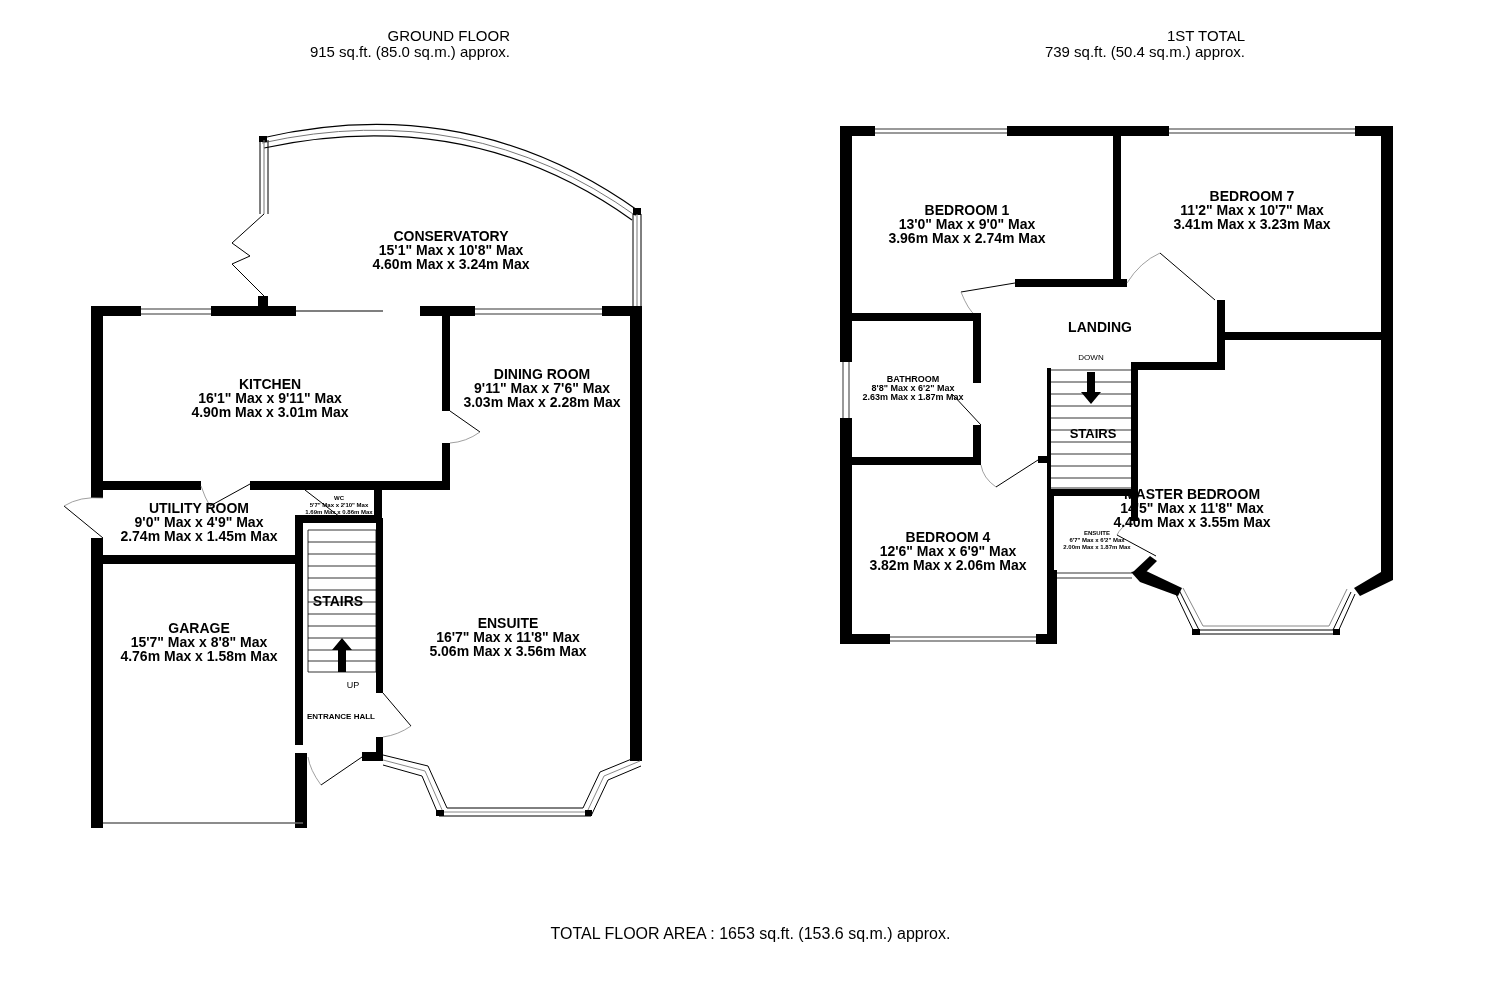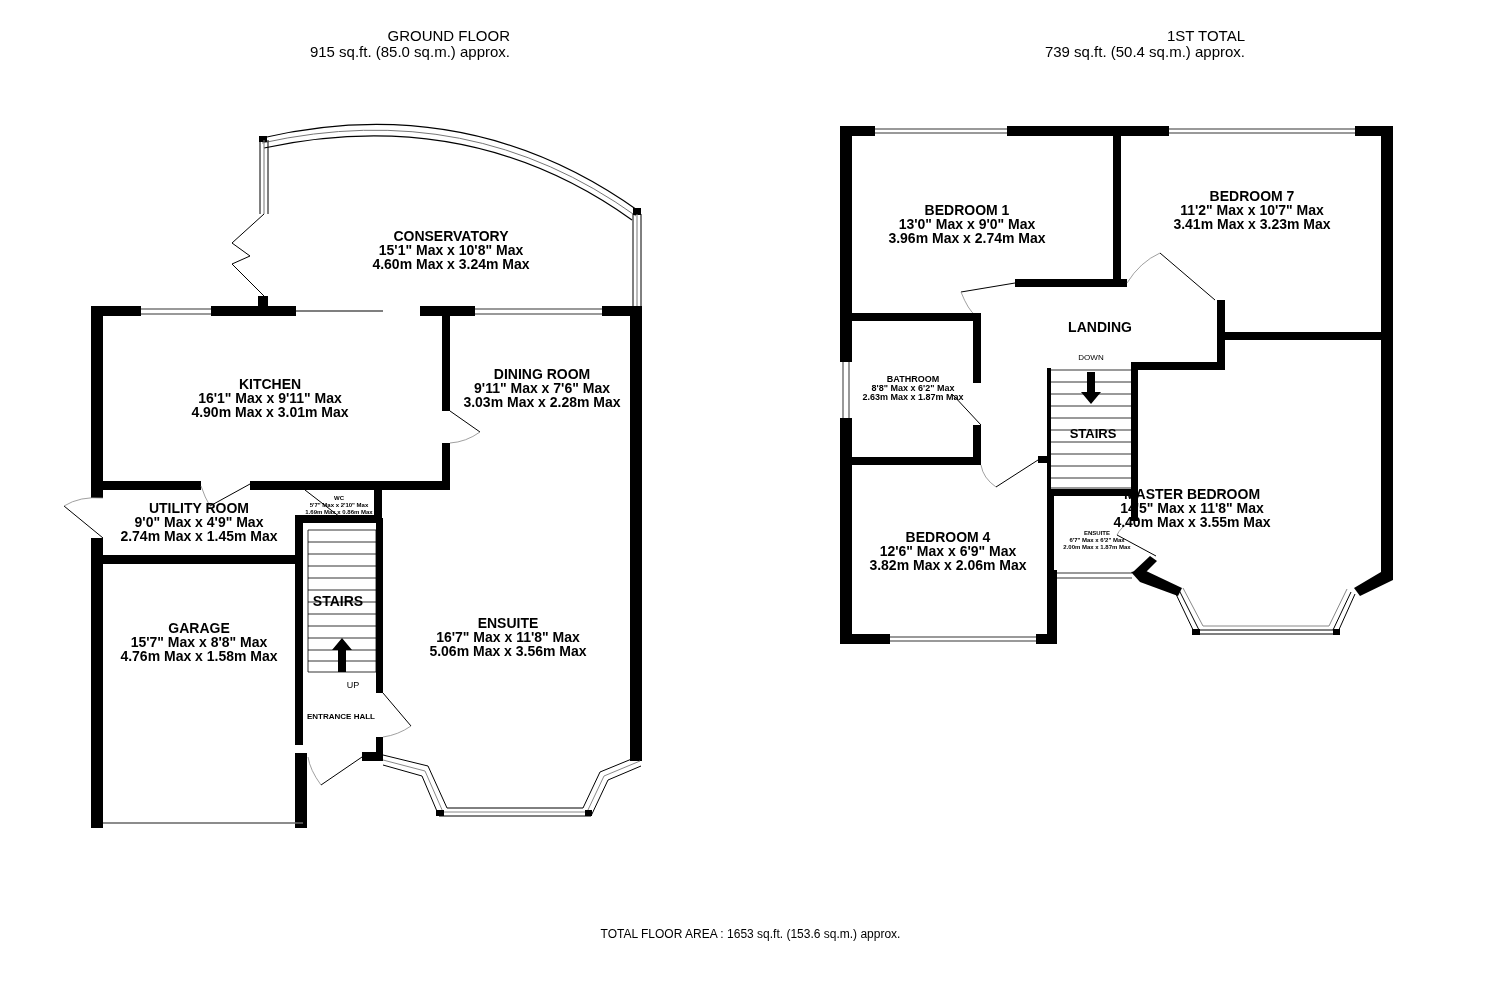--- a/index.html
+++ b/index.html
@@ -8,21 +8,21 @@
   .plan-svg { position: absolute; left: 0; top: 0; width: 1490px; height: 1000px; }
   .floor-header { position: absolute; text-align: right; font-size: 15px; line-height: 16px; font-weight: normal; }
   .room-label { position: absolute; text-align: center; font-weight: bold; line-height: 14px; font-size: 14px; white-space: nowrap; transform: translateX(-50%); }
   .room-label .rname { display: block; }
   .room-label .rdim { display: block; }
   .small-label { font-size: 9px; line-height: 9px; }
   .tiny-label { font-size: 6px; line-height: 7px; }
   .plain-label { position: absolute; font-size: 9px; transform: translateX(-50%); white-space: nowrap; }
   .bold-label { position: absolute; font-weight: bold; transform: translateX(-50%); white-space: nowrap; }
   .footer { position: absolute; left: 0; width: 1490px; text-align: center; }
-  .footer .total { font-size: 12px; line-height: 14px; margin-left: 11px; }
+  .footer .total { font-size: 16px; line-height: 14px; margin-left: 11px; }
   .footer .note { font-size: 9px; line-height: 10px; }
 </style>
 </head>
 <body>
 
 <svg class="plan-svg" viewBox="0 0 1490 1000" xmlns="http://www.w3.org/2000/svg">
   <defs>
     <g id="winH">
         <rect x="0" y="-3" width="1" height="6" fill="#fff"></rect>
       </g>

